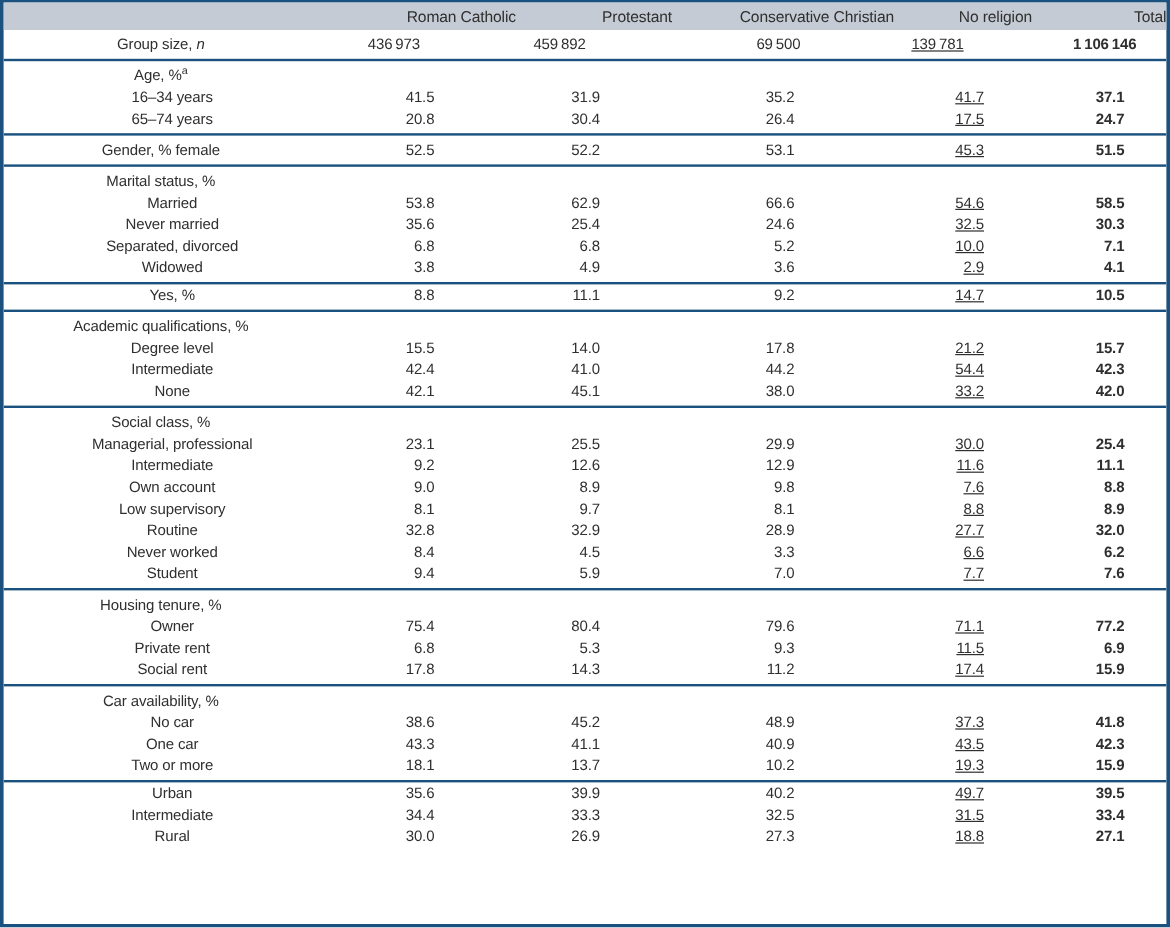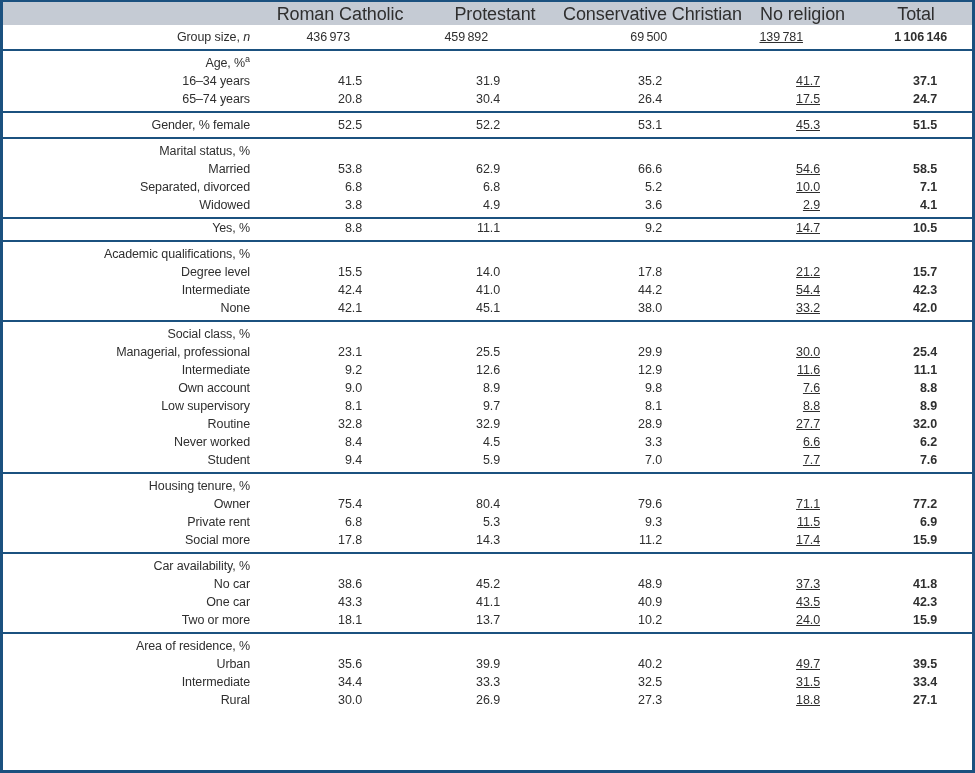--- a/index.html
+++ b/index.html
@@ -23,27 +23,27 @@
     font-size:12.5px;line-height:18px;color:var(--text);
     letter-spacing:-0.1px;
   }
   col.c-label{width:247px;}
   col.c1{width:180px;}
   col.c2{width:130px;}
   col.c3{width:185px;}
   col.c4{width:115px;}
   thead th{
     background:var(--header-bg);height:23px;
-    font-weight:normal;text-align:center;padding:0;
-    font-size:18px;color:var(--text);
+    font-weight:normal;text-align:right;padding:0;
+    font-size:13px;color:var(--text);
   }
   tbody{border-top:2px solid var(--blue);}
   tbody:first-of-type{border-top:none;}
   td{padding:0;vertical-align:middle;white-space:nowrap;}
-  td.label{text-align:right;padding-left:15px;}
+  td.label{text-align:center;padding-left:15px;}
   td.label.indent{padding-left:34px;}
   td.num{text-align:right;font-variant-numeric:tabular-nums;}
   td.num.col1{padding-right:68px;}
   td.num.col2{padding-right:60px;}
   td.num.col3{padding-right:83px;}
   td.num.col4{padding-right:40px;text-decoration:underline;}
   td.num.col5{padding-right:35px;font-weight:bold;}
   td.num.gs.col1{padding-right:80px;}
   td.num.gs.col2{padding-right:72px;}
   td.num.gs.col3{padding-right:78px;}
@@ -134,20 +134,28 @@
         </tr>
         <tr>
           <td class="label indent">Married</td>
           <td class="num col1">53.8</td>
           <td class="num col2">62.9</td>
           <td class="num col3">66.6</td>
           <td class="num col4">54.6</td>
           <td class="num col5">58.5</td>
         </tr>
         <tr>
+          <td class="label indent">Never married</td>
+          <td class="num col1">35.6</td>
+          <td class="num col2">25.4</td>
+          <td class="num col3">24.6</td>
+          <td class="num col4">32.5</td>
+          <td class="num col5">30.3</td>
+        </tr>
+        <tr>
           <td class="label indent">Separated, divorced</td>
           <td class="num col1">6.8</td>
           <td class="num col2">6.8</td>
           <td class="num col3">5.2</td>
           <td class="num col4">10.0</td>
           <td class="num col5">7.1</td>
         </tr>
         <tr class="last">
           <td class="label indent">Widowed</td>
           <td class="num col1">3.8</td>
@@ -286,21 +294,21 @@
         </tr>
         <tr>
           <td class="label indent">Private rent</td>
           <td class="num col1">6.8</td>
           <td class="num col2">5.3</td>
           <td class="num col3">9.3</td>
           <td class="num col4">11.5</td>
           <td class="num col5">6.9</td>
         </tr>
         <tr class="last">
-          <td class="label indent">Social more</td>
+          <td class="label indent">Social rent</td>
           <td class="num col1">17.8</td>
           <td class="num col2">14.3</td>
           <td class="num col3">11.2</td>
           <td class="num col4">17.4</td>
           <td class="num col5">15.9</td>
         </tr>
       </tbody>
       <tbody>
         <tr class="first">
           <td class="label">Car availability, %</td>
@@ -324,33 +332,25 @@
           <td class="num col2">41.1</td>
           <td class="num col3">40.9</td>
           <td class="num col4">43.5</td>
           <td class="num col5">42.3</td>
         </tr>
         <tr class="last">
           <td class="label indent">Two or more</td>
           <td class="num col1">18.1</td>
           <td class="num col2">13.7</td>
           <td class="num col3">10.2</td>
-          <td class="num col4">24.0</td>
+          <td class="num col4">19.3</td>
           <td class="num col5">15.9</td>
         </tr>
       </tbody>
       <tbody>
-        <tr class="first">
-          <td class="label">Area of residence, %</td>
-          <td class="num col1"></td>
-          <td class="num col2"></td>
-          <td class="num col3"></td>
-          <td class="num col4"></td>
-          <td class="num col5"></td>
-        </tr>
         <tr>
           <td class="label indent">Urban</td>
           <td class="num col1">35.6</td>
           <td class="num col2">39.9</td>
           <td class="num col3">40.2</td>
           <td class="num col4">49.7</td>
           <td class="num col5">39.5</td>
         </tr>
         <tr>
           <td class="label indent">Intermediate</td>

